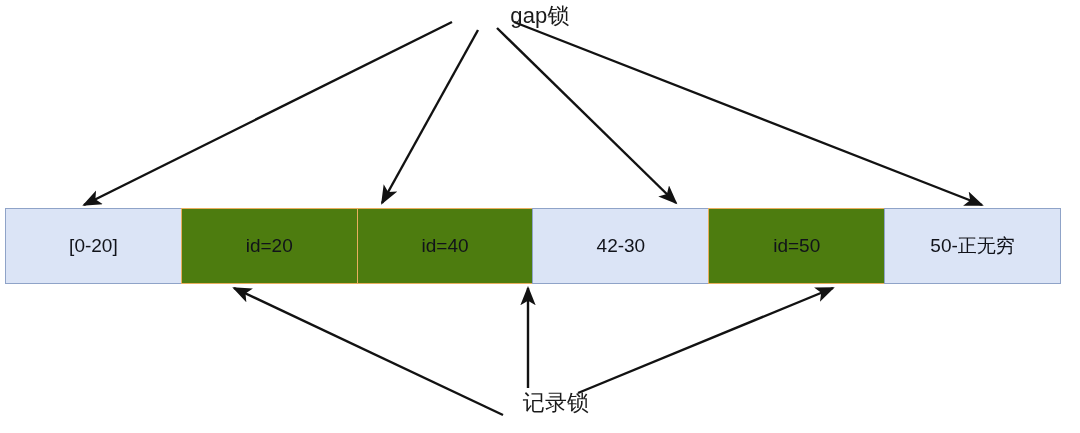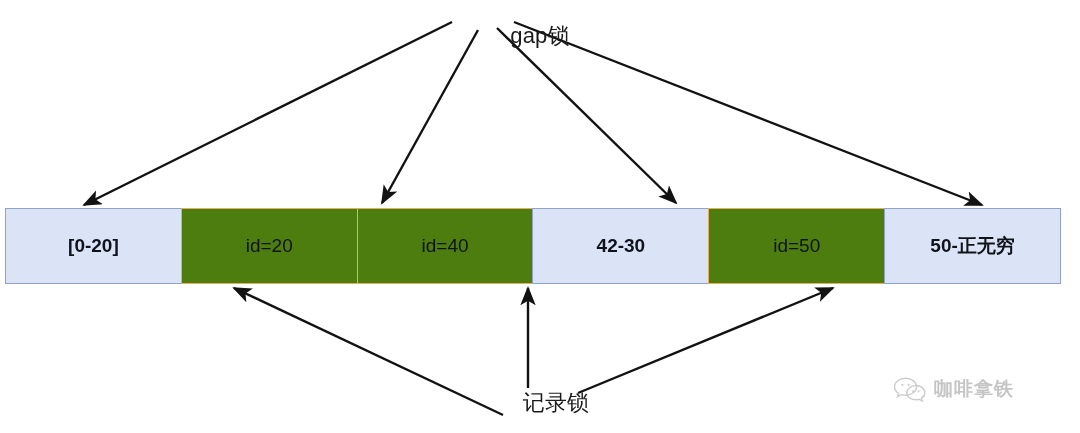--- a/index.html
+++ b/index.html
@@ -31,21 +31,20 @@
     color: #1a1a1a;
     font-size: 22px;
     line-height: 1;
     letter-spacing: 0.2px;
   }
   #gap-lock-label {
     left: 0;
     top: 5px;
     width: 1080px;
     text-align: center;
-    margin-top: 20px;
   }
   #record-lock-label {
     left: 0;
     top: 392px;
     width: 1080px;
     text-align: center;
     padding-left: 16px;
   }
   #strip {
     position: absolute;
@@ -61,21 +60,20 @@
     align-items: center;
     justify-content: center;
     font-size: 19px;
     color: #11131a;
     box-sizing: border-box;
     margin-right: -1px;
   }
   .cell.gap {
     background: #dbe4f6;
     border: 1px solid #8fa3c8;
-    font-weight: bold;
   }
   .cell.rec {
     background: #4d7c0f;
     border: 1px solid #e8ae5e;
   }
   #watermark {
     position: absolute;
     left: 893px;
     top: 376px;
     display: flex;
@@ -132,27 +130,14 @@
     <div class="cell rec">
         <span>id=50</span>
       </div>
     <div class="cell gap">
         <span>50-正无穷</span>
       </div>
   </div>
 
   <div class="label" id="record-lock-label">记录锁</div>
 
-  <div id="watermark">
-    <svg width="34" height="26" viewBox="0 0 34 26">
-      <g fill="none" stroke="#9a9a9a" stroke-width="1.4">
-        <path d="M12.5 2.2c-6.1 0-11 3.8-11 8.5 0 2.7 1.6 5.1 4.1 6.6l-1.1 3.3 3.8-1.9c1.3.4 2.7.6 4.2.6 6.1 0 11-3.8 11-8.6S18.6 2.2 12.5 2.2z"></path>
-        <path d="M22.8 9.6c-5 0-9.1 3.2-9.1 7.1 0 3.9 4.1 7.1 9.1 7.1 1.1 0 2.2-.16 3.2-.45l3.3 1.6-.95-2.8c2.1-1.3 3.5-3.3 3.5-5.5 0-3.9-4.1-7.1-9.05-7.1z"></path>
-      </g>
-      <circle cx="9.4" cy="8.8" r="1.15" fill="#9a9a9a"></circle>
-      <circle cx="15.6" cy="8.8" r="1.15" fill="#9a9a9a"></circle>
-      <circle cx="20.2" cy="15.4" r="1.05" fill="#9a9a9a"></circle>
-      <circle cx="25.6" cy="15.4" r="1.05" fill="#9a9a9a"></circle>
-    </svg>
-    <span class="wm-text">咖啡拿铁</span>
-  </div>
 
 </div>
 
 </body></html>

